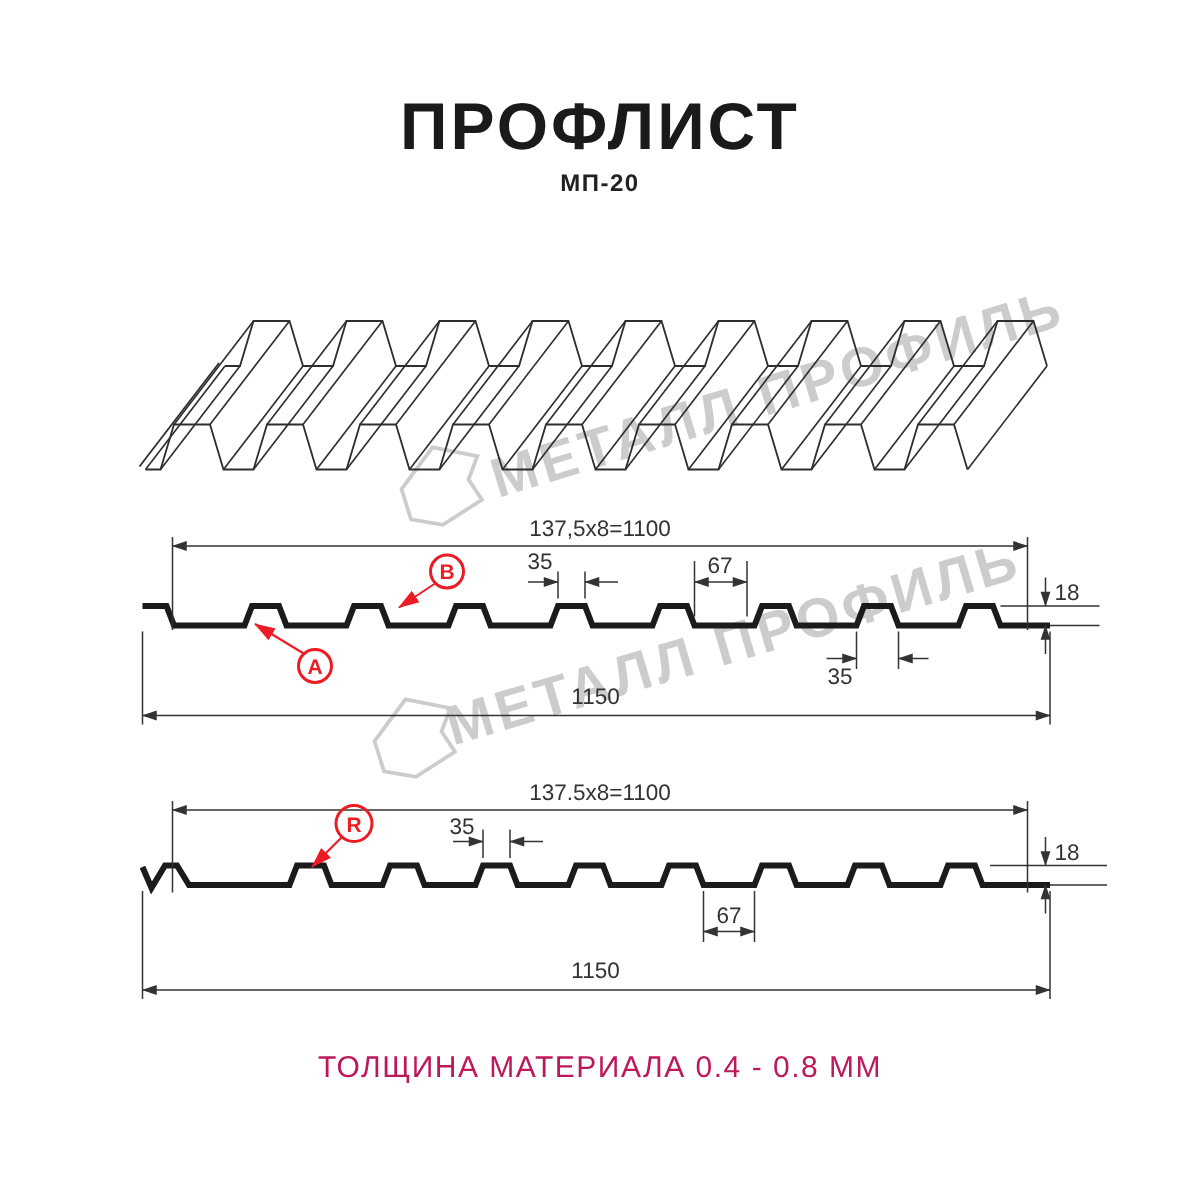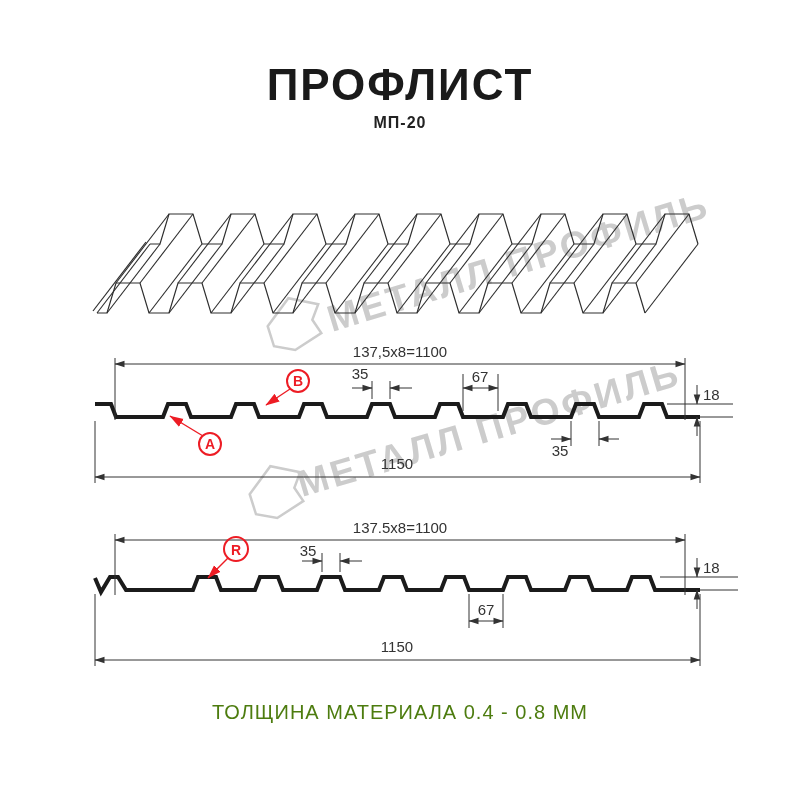--- a/index.html
+++ b/index.html
@@ -3,21 +3,21 @@
 <meta charset="utf-8">
 <style>
   html,body{margin:0;padding:0;background:#fff;}
   .page{position:relative;width:800px;height:800px;background:#fff;overflow:hidden;
         font-family:"Liberation Sans",sans-serif;}
   .title{position:absolute;top:60px;left:0;width:800px;text-align:center;
          font-size:44px;font-weight:800;letter-spacing:2px;color:#1a1a1a;}
   .subtitle{position:absolute;top:114px;left:0;width:800px;text-align:center;
          font-size:16px;font-weight:700;letter-spacing:1px;color:#222;}
   .footer-note{position:absolute;top:701px;left:0;width:800px;text-align:center;
-         font-size:20px;font-weight:500;letter-spacing:1px;color:#4d7c0f;}
+         font-size:20px;font-weight:500;letter-spacing:1px;color:#be185d;}
   svg.art{position:absolute;left:0;top:0;}
   .ext{stroke:#333;stroke-width:1;fill:none;}
   .dim{stroke:#333;stroke-width:1;fill:none;}
   .dim-text{font-size:15px;fill:#333;font-family:"Liberation Sans",sans-serif;}
   .profile{stroke:#1b1b1b;stroke-width:4;fill:none;stroke-linejoin:miter;}
   .sheet{stroke:#2e2e2e;stroke-width:1.2;fill:none;stroke-linejoin:miter;}
   #sheet-wire line{stroke:#2e2e2e;stroke-width:1.1;}
   .callout-circle{fill:none;stroke:#ed1c24;stroke-width:2;}
   .callout-text{fill:#ed1c24;font-size:14px;font-weight:bold;text-anchor:middle;
          font-family:"Liberation Sans",sans-serif;}

